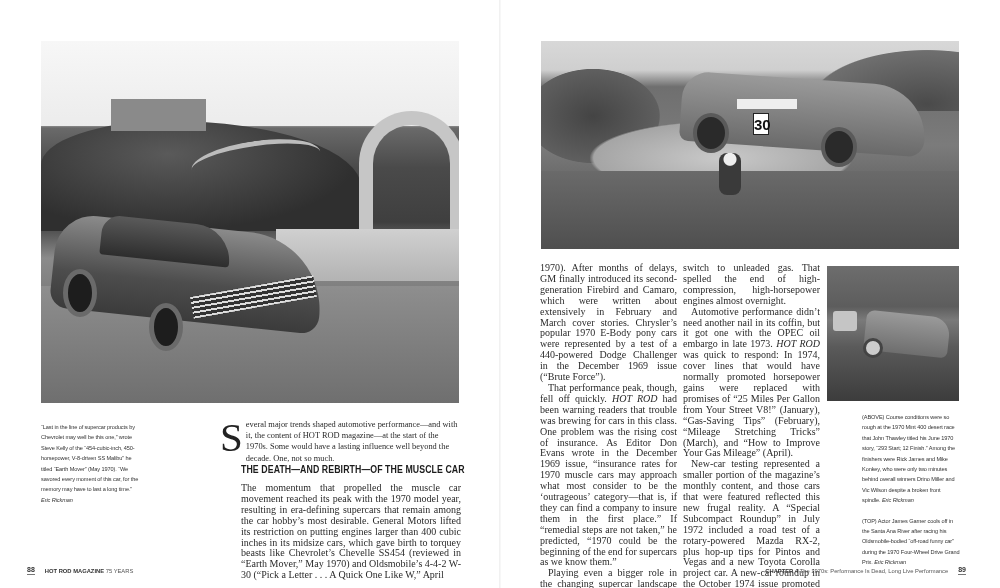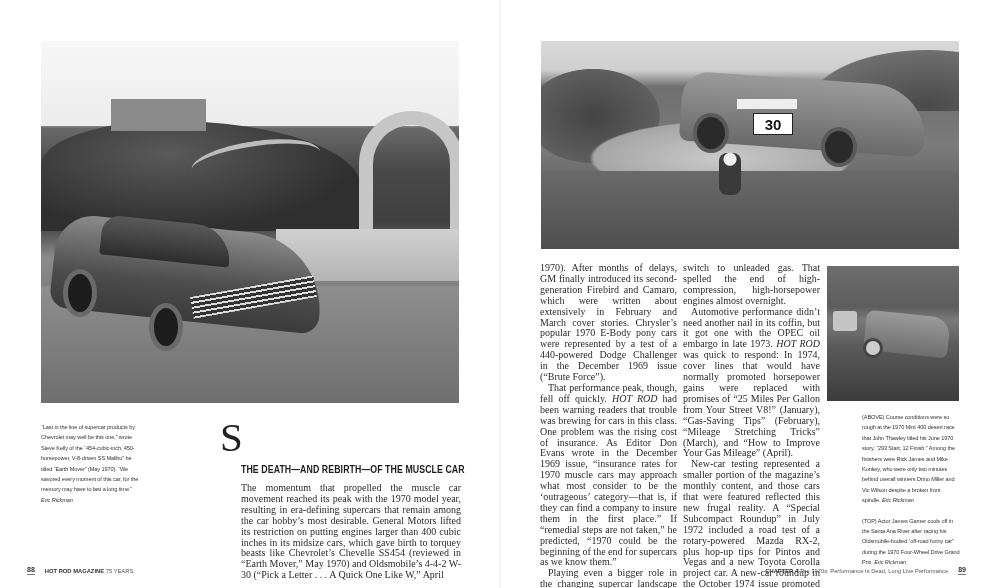--- a/index.html
+++ b/index.html
@@ -26,21 +26,21 @@
   .photo-chevelle .wheel.w1 { left:22px; top:228px; }
   .photo-chevelle .wheel.w2 { left:108px; top:262px; }
   .photo-chevelle .grille { position:absolute; left:150px; top:245px; width:125px; height:22px; background: repeating-linear-gradient(#ddd 0 2px, #333 2px 5px); transform: rotate(-10deg); }
 
   .photo-race { left: 541px; top: 41px; width: 418px; height: 208px;
     background: linear-gradient(to bottom, #d8d8d8 0%, #cfcfcf 14%, #6f6f6f 22%, #7b7b7b 50%, #666 70%, #5a5a5a 100%); }
   .photo-race .hills { position:absolute; left:250px; top:0; width:170px; height:70px; background: radial-gradient(ellipse at 80% 90%, #4a4a4a, #6f6f6f 60%, transparent 61%); }
   .photo-race .brush { position:absolute; left:0; top:20px; width:130px; height:110px; background: radial-gradient(ellipse at 40% 50%, #444, #5f5f5f 60%, transparent 61%); }
   .photo-race .sand { position:absolute; left:30px; top:75px; width:300px; height:60px; background: radial-gradient(ellipse at 50% 70%, #c9c9c9, #a5a5a5 60%, transparent 62%); }
   .photo-race .car { position:absolute; left:140px; top:38px; width:245px; height:70px; background: linear-gradient(#9a9a9a,#6a6a6a); border-radius: 30px 60px 18px 10px; transform: rotate(4deg); }
-  .photo-race .number { position:absolute; left:212px; top:72px; width:40px; height:22px; background:#fff; color:#111; font: bold 15px "Liberation Sans", sans-serif; text-align:center; line-height:22px; border:1px solid #222; }
+  .photo-race .number { position:absolute; left:212px; top:72px; width:16px; height:22px; background:#fff; color:#111; font: bold 15px "Liberation Sans", sans-serif; text-align:center; line-height:22px; border:1px solid #222; }
   .photo-race .banner { position:absolute; left:196px; top:58px; width:60px; height:10px; background:#eee; }
   .photo-race .tire { position:absolute; width:36px; height:40px; background:#2a2a2a; border-radius:50%; border:4px solid #5a5a5a; }
   .photo-race .tire.t1 { left:152px; top:72px; }
   .photo-race .tire.t2 { left:280px; top:86px; }
   .photo-race .mud { position:absolute; left:0; top:130px; width:100%; height:78px; background: linear-gradient(#6a6a6a, #4f4f4f); }
   .photo-race .driver { position:absolute; left:178px; top:112px; width:22px; height:42px; background: radial-gradient(circle at 50% 15%, #eee 0 6px, #3a3a3a 7px); border-radius: 8px; }
 
   .photo-buggy { left: 827px; top: 266px; width: 132px; height: 135px;
     background: linear-gradient(to bottom, #6d6d6d 0%, #5d5d5d 30%, #7a7a7a 40%, #5a5a5a 60%, #3c3c3c 100%); }
   .photo-buggy .truck { position:absolute; left:6px; top:45px; width:24px; height:20px; background:#c5c5c5; border-radius:3px; }
@@ -96,21 +96,21 @@
     <div class="wheel w1"></div>
     <div class="wheel w2"></div>
   </div>
 
   <div class="caption caption-left">
     <span>“Last in the line of supercar products by Chevrolet may well be this one,” wrote Steve Kelly of the “454-cubic-inch, 450-horsepower, V-8-driven SS Malibu” he titled “Earth Mover” (May 1970). “We savored every moment of this car, for the memory may have to last a long time.”</span>
     <span class="credit">Eric Rickman</span>
   </div>
 
   <div class="intro-wrap">
-    <span class="dropcap">S</span>
+    <span class="dropcap">S</span><span>everal major trends shaped automotive performance—and with it, the content of HOT ROD magazine—at the start of the 1970s. Some would have a lasting influence well beyond the decade. One, not so much.</span>
   </div>
 
   <div class="section-heading">THE DEATH—AND REBIRTH—OF THE MUSCLE CAR</div>
 
   <div class="col col-1">
     <p class="noindent">The momentum that propelled the muscle car movement reached its peak with the 1970 model year, resulting in era-defining supercars that remain among the car hobby’s most desirable. General Motors lifted its restriction on putting engines larger than 400 cubic inches in its midsize cars, which gave birth to torquey beasts like Chevrolet’s Chevelle SS454 (reviewed in “Earth Mover,” May 1970) and Oldsmobile’s 4-4-2 W-30 (“Pick a Letter . . . A Quick One Like W,” April</p>
   </div>
 
   <div class="footer footer-left">
     <span class="folio">88</span>

